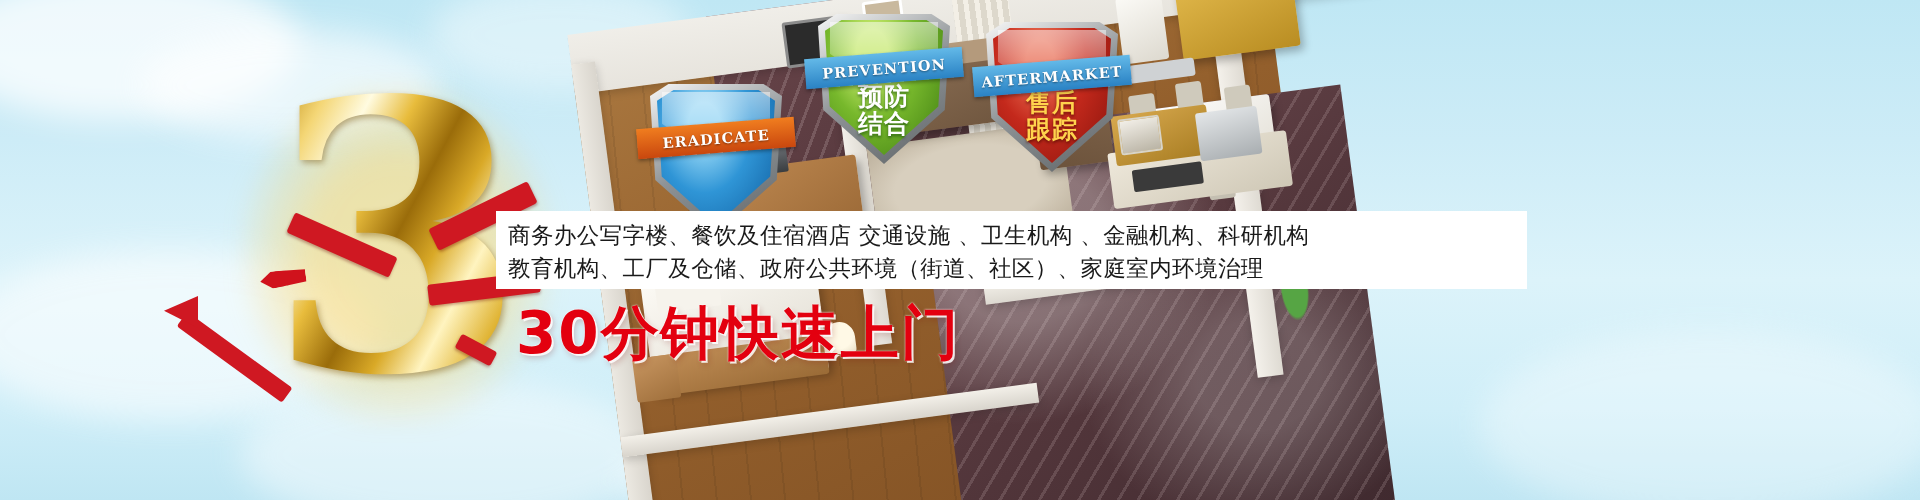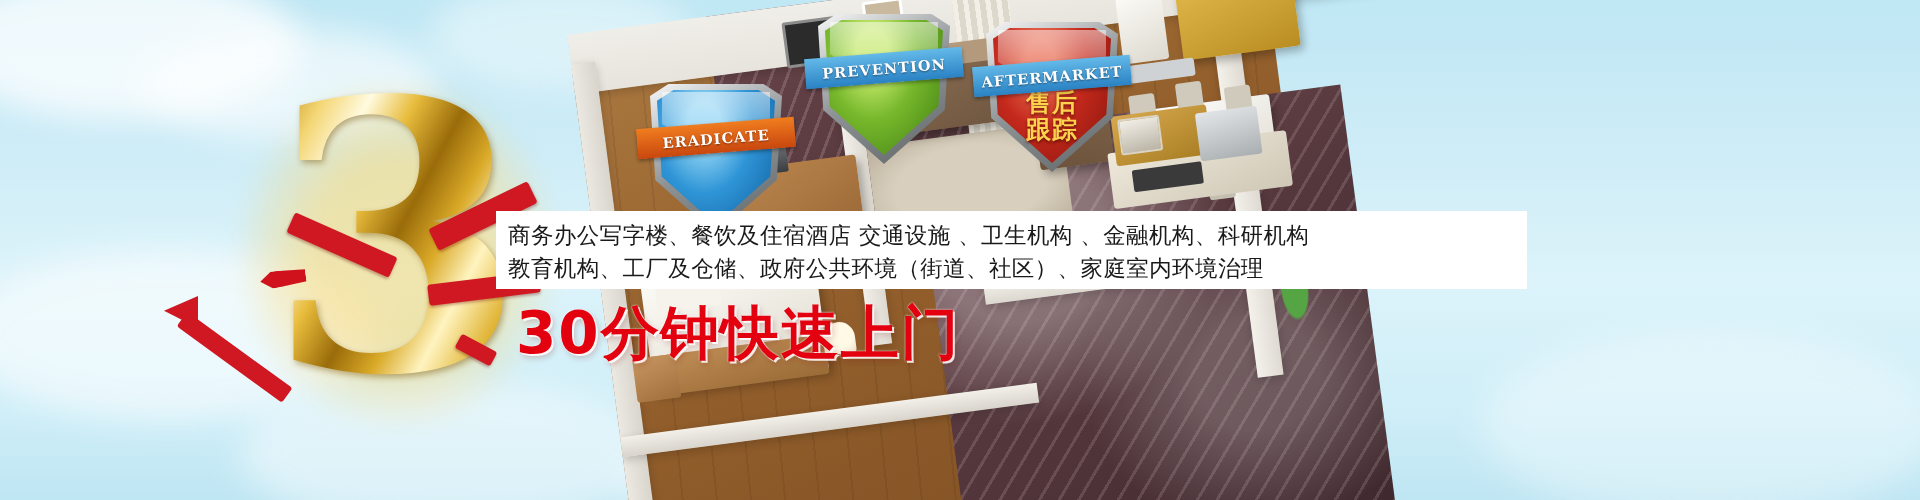--- a/index.html
+++ b/index.html
@@ -308,20 +308,24 @@
     <div class="gloss"></div>
     <div class="sash">
       <span>ERADICATE</span>
     </div>
   </div>
 
   <div class="shield" id="sh2">
     <div class="rim"></div>
     <div class="inner"></div>
     <div class="gloss"></div>
+    <div class="cn">
+      <i>预防</i>
+      <i>结合</i>
+    </div>
     <div class="sash">
       <span>PREVENTION</span>
     </div>
   </div>
 
   <div class="shield" id="sh3">
     <div class="rim"></div>
     <div class="inner"></div>
     <div class="gloss"></div>
     <div class="cn">

